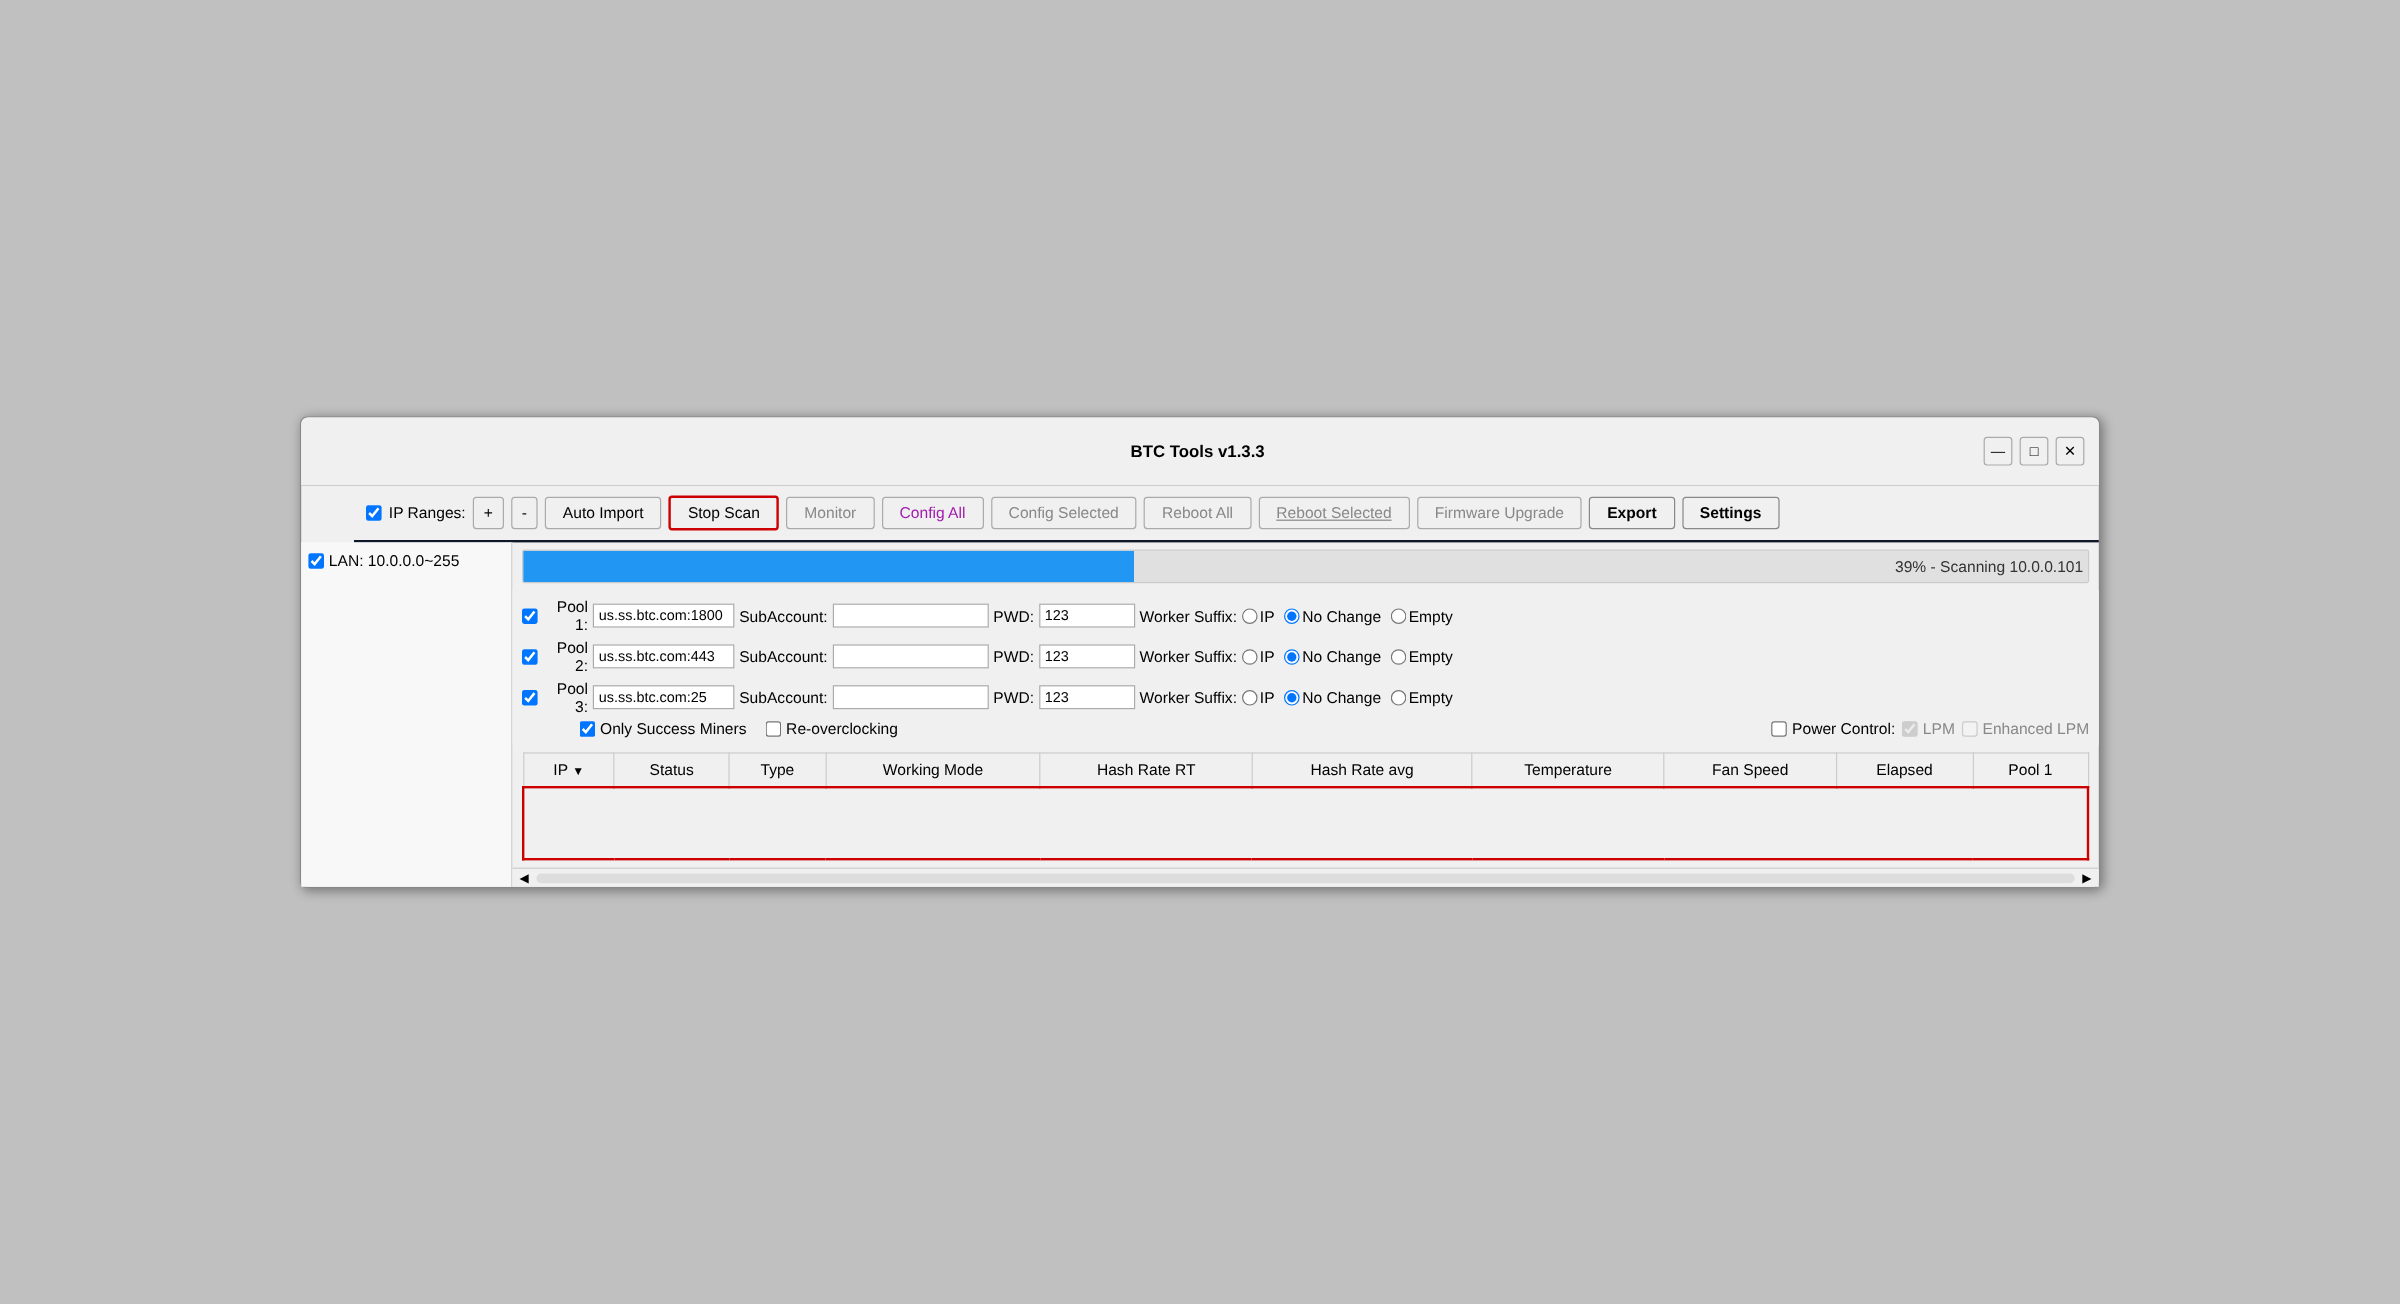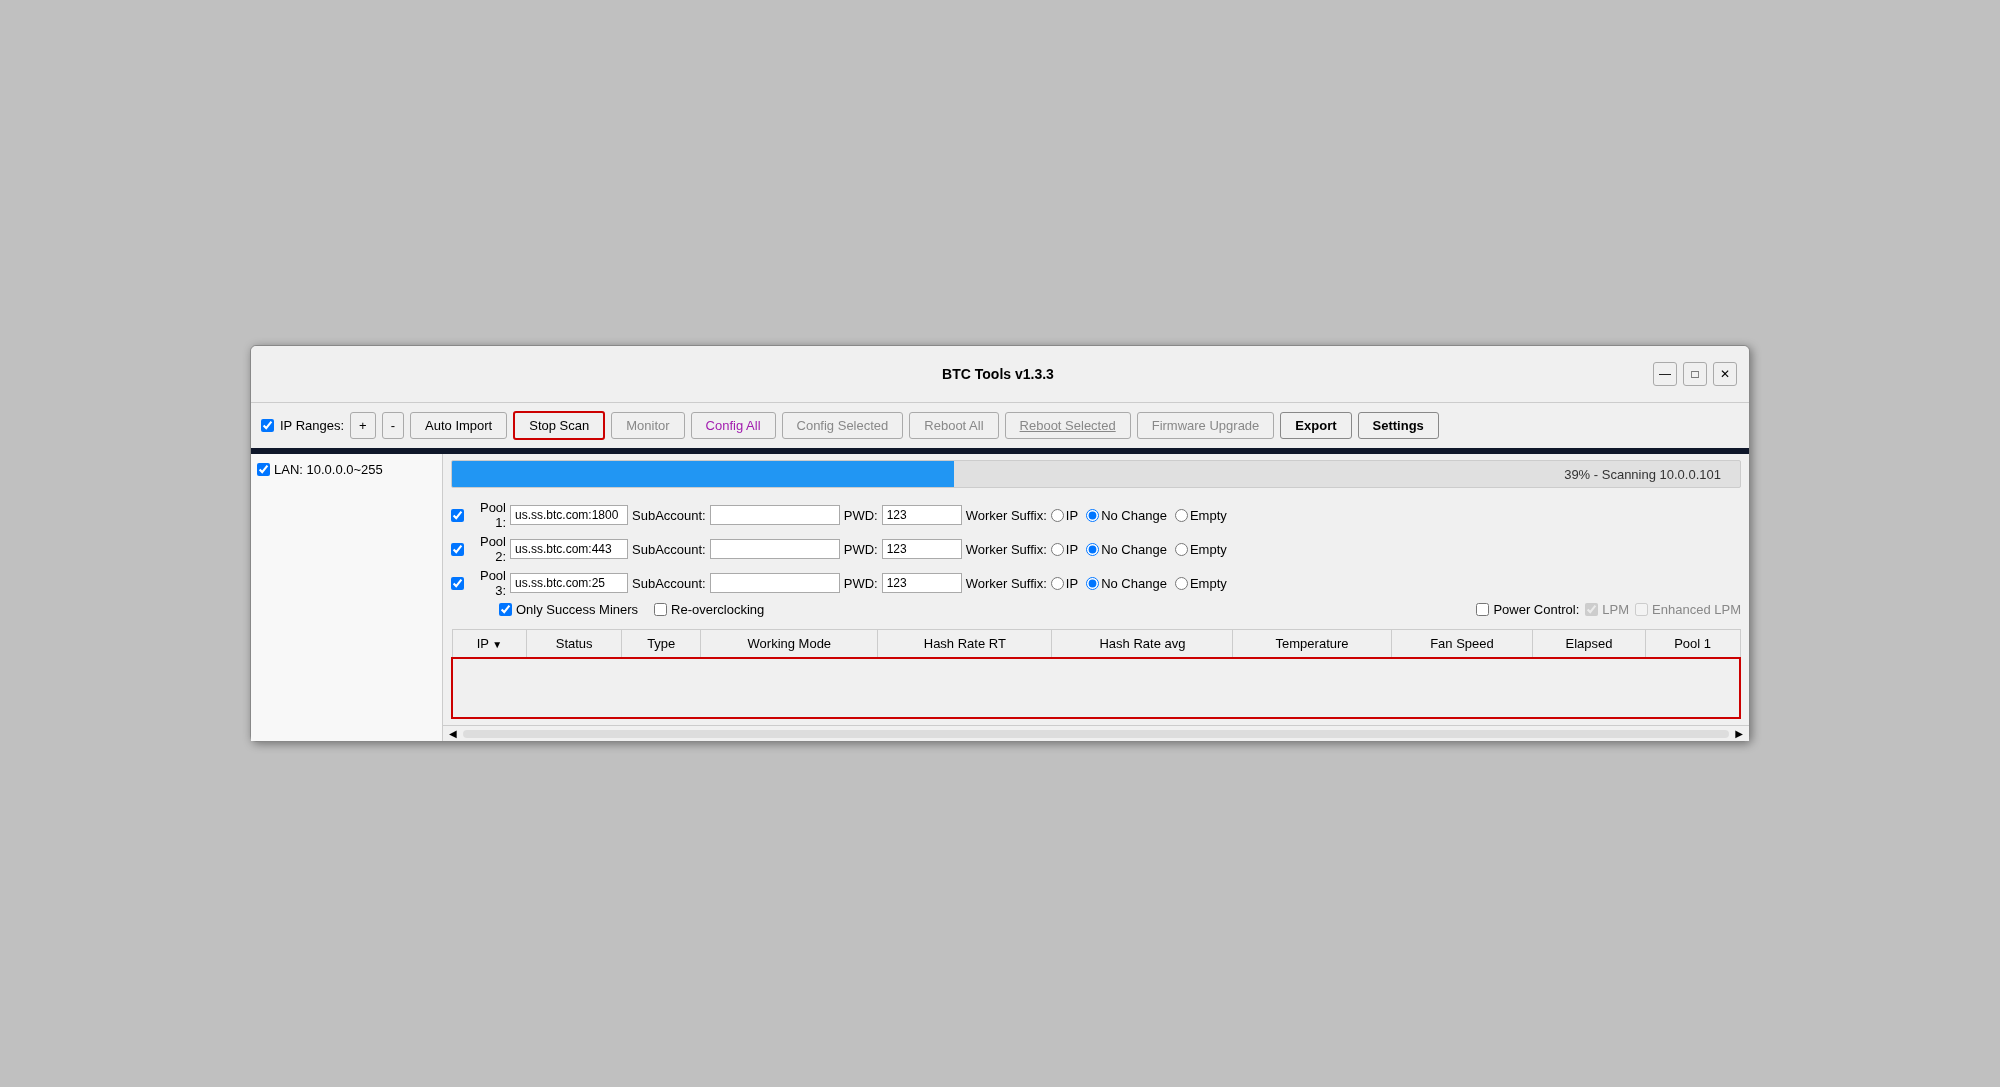--- a/index.html
+++ b/index.html
@@ -51,22 +51,23 @@
       align-items: center;
       justify-content: center;
       font-size: 12px;
     }
 
     .toolbar {
       padding: 8px 10px;
       display: flex;
       align-items: center;
       gap: 6px;
-      border-bottom: 6px solid #0f172a;
+      border-bottom: 2px solid #0f172a;
       flex-wrap: wrap;
+      margin-left: 44px;
     }
     .btn {
       padding: 5px 14px;
       border: 1px solid #aaa;
       background: #f0f0f0;
       border-radius: 3px;
       cursor: pointer;
       font-size: 13px;
       white-space: nowrap;
     }
@@ -87,21 +88,21 @@
       border: 1px solid #888;
     }
     .ip-range-label { display: flex; align-items: center; gap: 4px; }
     .checkbox { margin-right: 2px; }
 
     .main-area {
       display: flex;
       flex: 1;
     }
     .left-panel {
-      width: 192px;
+      width: 176px;
       border-right: 1px solid #ccc;
       padding: 6px;
       background: #f8f8f8;
     }
     .lan-item {
       display: flex;
       align-items: center;
       gap: 4px;
       padding: 2px 0;
     }
@@ -124,21 +125,21 @@
       overflow: hidden;
       position: relative;
     }
     .progress-bar-fill {
       height: 100%;
       background: #2196F3;
       width: 39%;
     }
     .progress-bar-text {
       position: absolute;
-      right: 19px;
+      right: 4px;
       top: 50%;
       transform: translateY(-50%);
       font-size: 13px;
       color: #333;
     }
 
     .config-area {
       padding: 6px 8px;
       display: flex;
       flex-direction: column;

